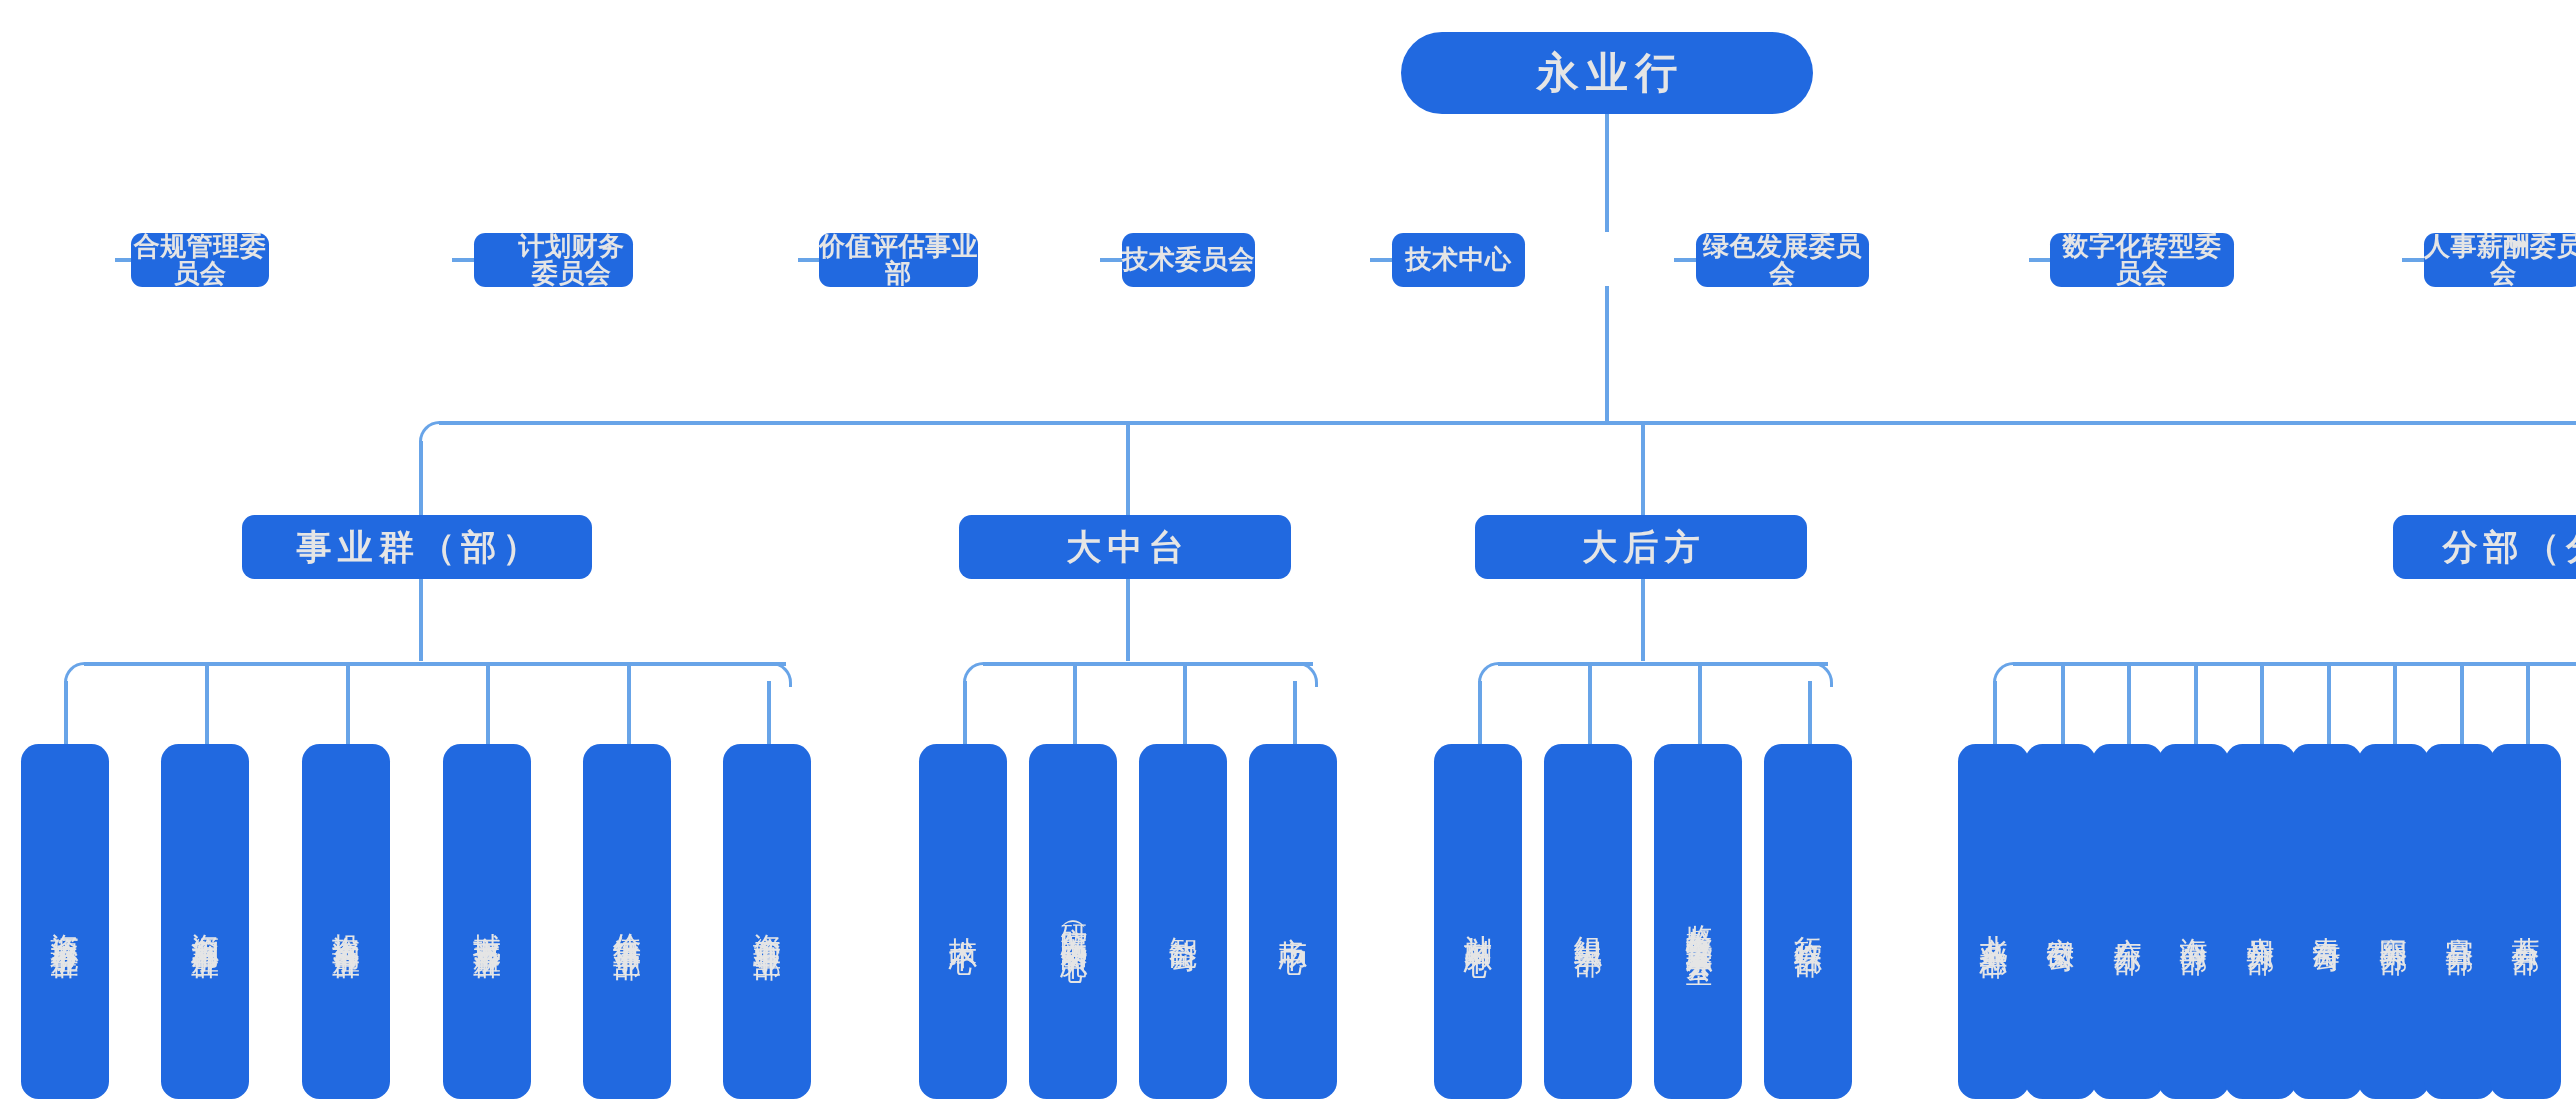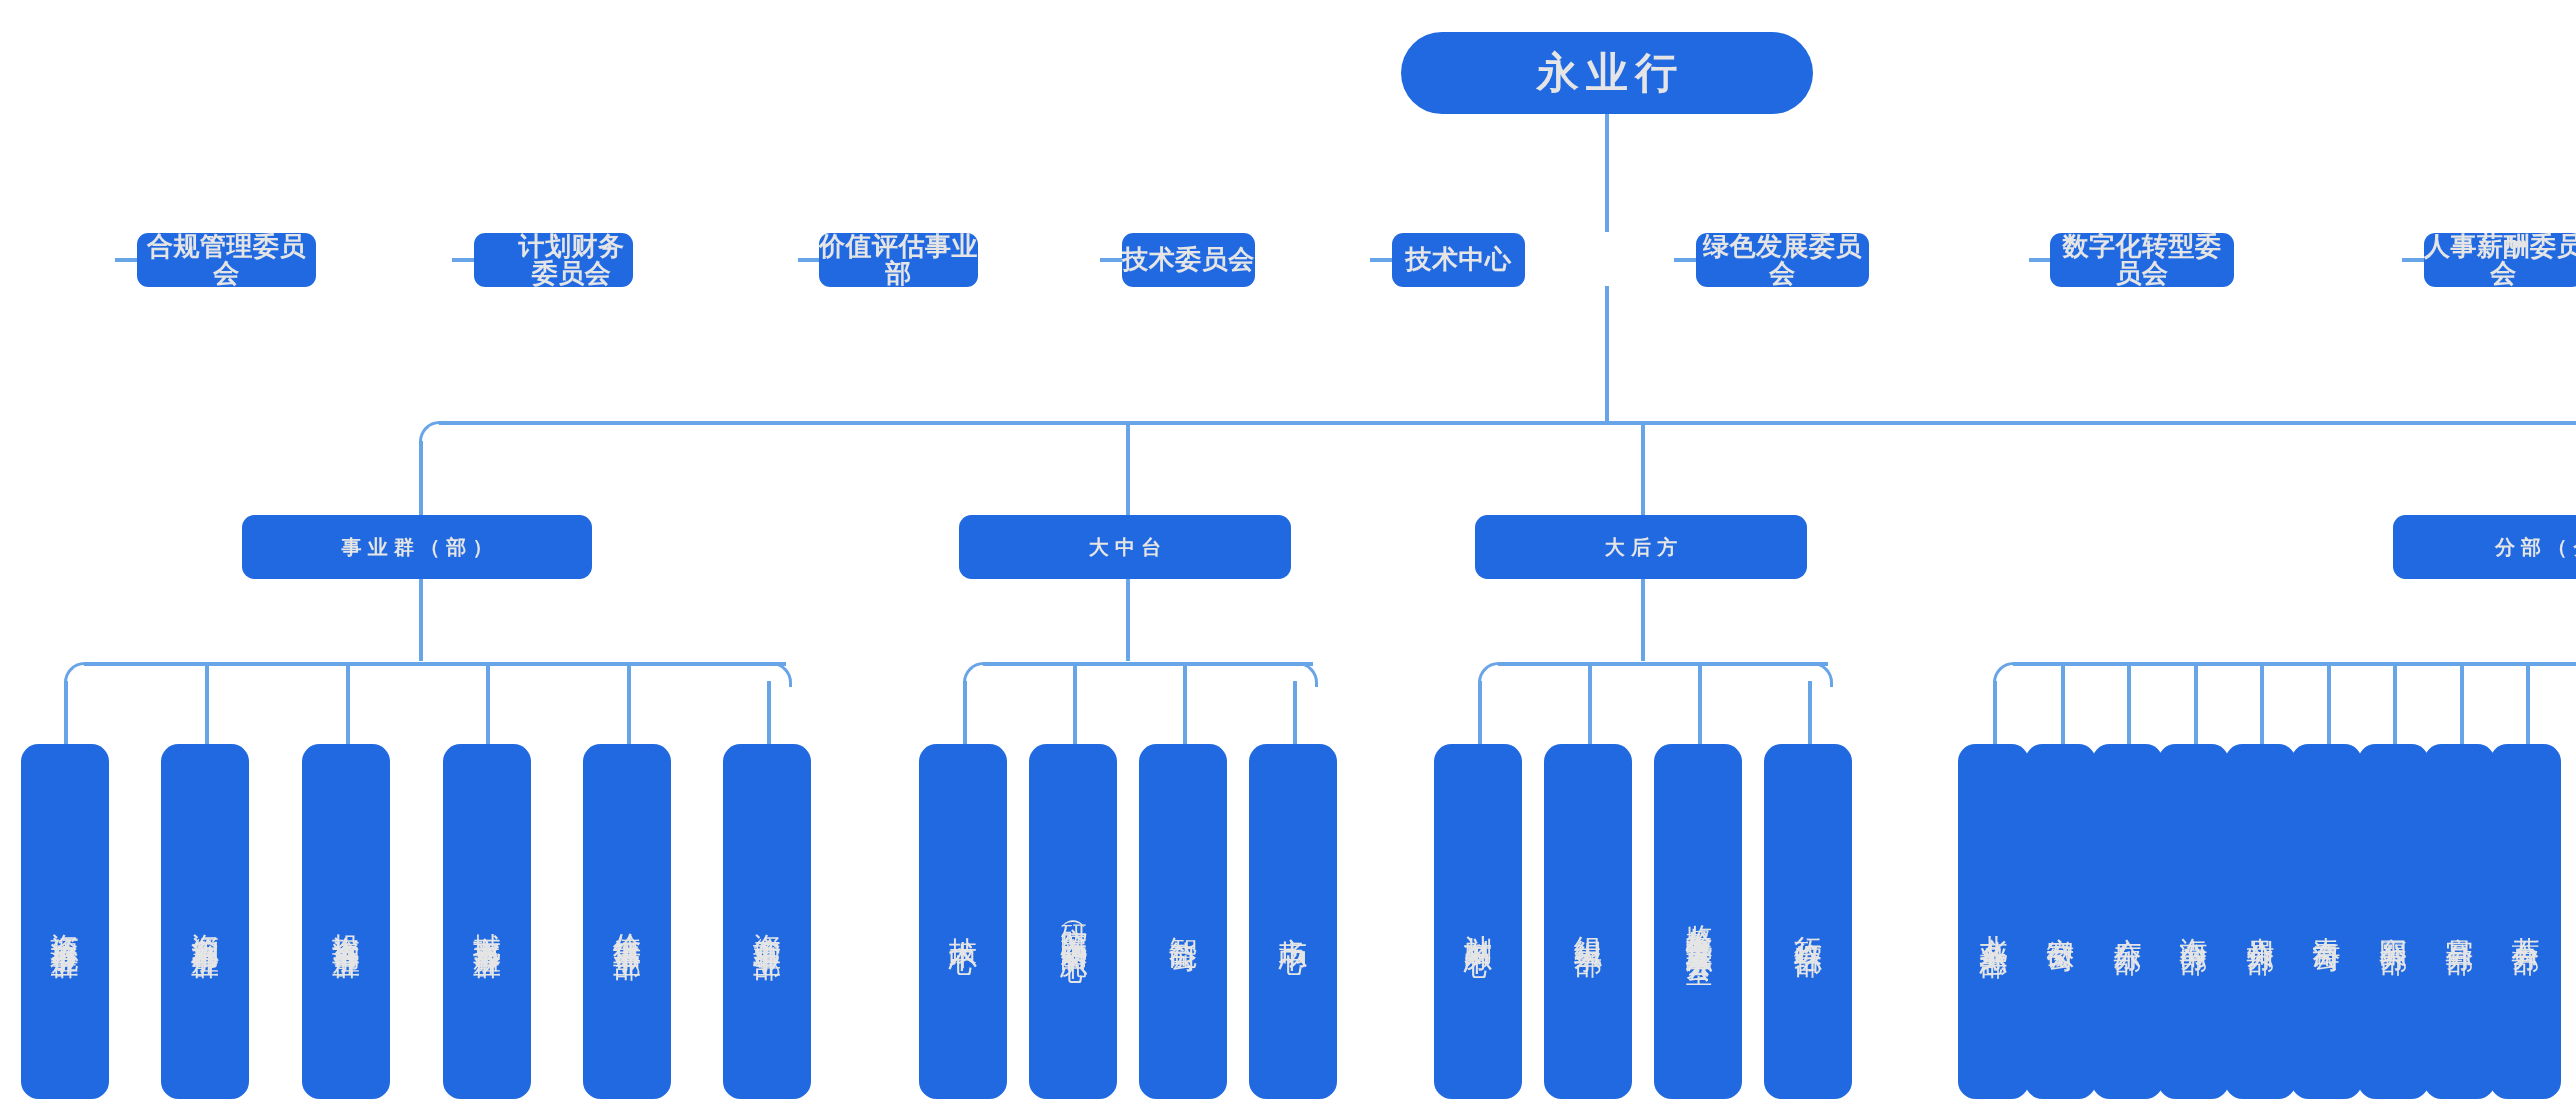--- a/index.html
+++ b/index.html
@@ -29,21 +29,21 @@
   .committee{
     top:233px;height:54px;
     border-radius:11.3px;
     font-size:26px;font-weight:700;
     letter-spacing:0.5px;
   }
   
   .group-head{
     top:515px;height:64px;
     border-radius:12.4px;
-    font-size:20px;font-weight:700;
+    font-size:35px;font-weight:700;
     letter-spacing:6.2px;text-indent:6.2px;
   }
   
   .leaf{
     top:744px;
     border-radius:17.5px;
     writing-mode:vertical-rl;
     text-orientation:upright;
     font-size:28px;font-weight:500;
     letter-spacing:3.1px;
@@ -138,21 +138,21 @@
   <div class="conn vline" style="left:2260px;top:664px;height:81px;"></div>
   <div class="conn vline" style="left:2327px;top:664px;height:81px;"></div>
   <div class="conn vline" style="left:2393px;top:664px;height:81px;"></div>
   <div class="conn vline" style="left:2460px;top:664px;height:81px;"></div>
   <div class="conn vline" style="left:2526px;top:664px;height:81px;"></div>
 
 </div>
 
 <div class="pill" id="root-node">永业行</div>
 
-<div class="pill committee" style="left:137px;width:179px;">合规管理委员会</div>
+<div class="pill committee" style="left:131px;width:138px;">合规管理委员会</div>
 <div class="pill committee" style="left:474px;width:159px;padding-left:36px;">计划财务委员会</div>
 <div class="pill committee" style="left:819px;width:159px;">价值评估事业部</div>
 <div class="pill committee" style="left:1122px;width:133px;">技术委员会</div>
 <div class="pill committee" style="left:1392px;width:133px;">技术中心</div>
 <div class="pill committee" style="left:1696px;width:173px;">绿色发展委员会</div>
 <div class="pill committee" style="left:2050px;width:184px;">数字化转型委员会</div>
 <div class="pill committee" style="left:2424px;width:159px;">人事薪酬委员会</div>
 
 <div class="pill group-head" style="left:242px;width:350px;">事业群（部）</div>
 <div class="pill group-head" style="left:959px;width:332px;">大中台</div>

